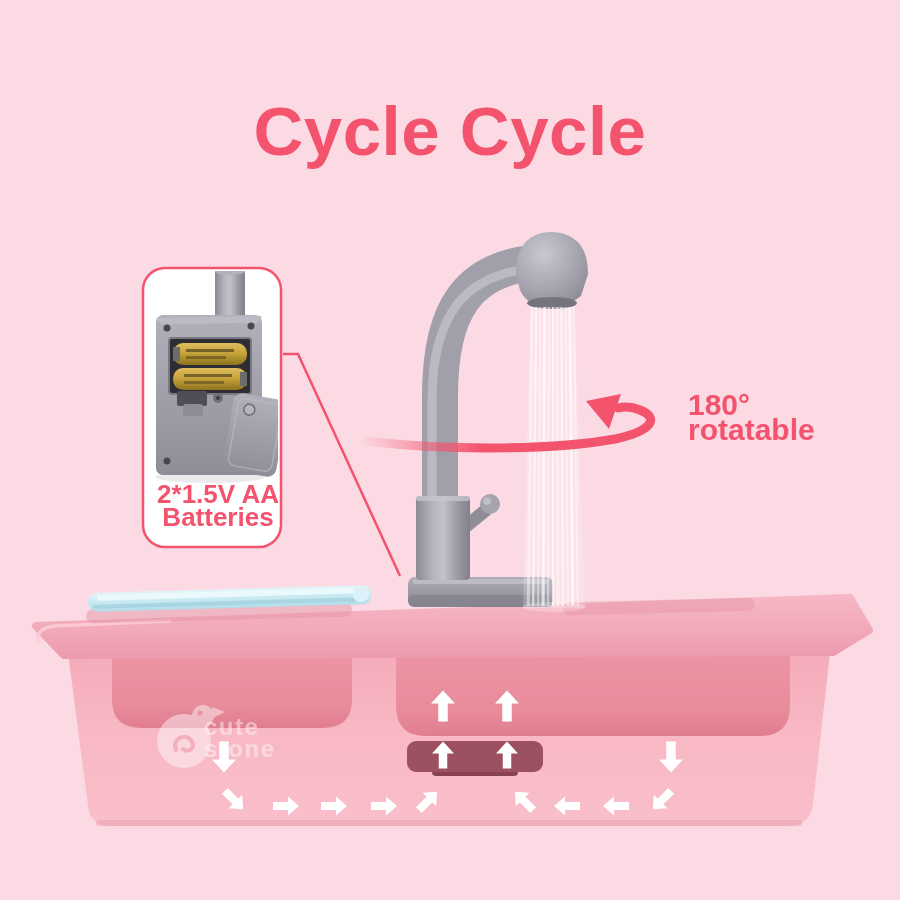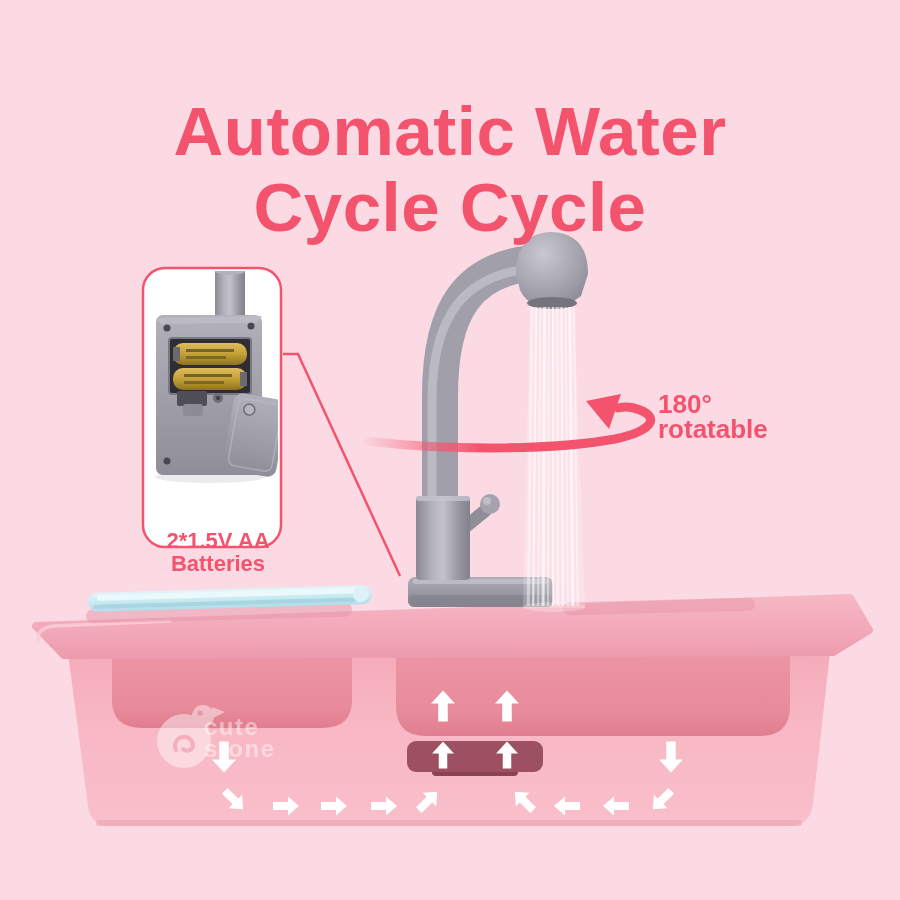--- a/index.html
+++ b/index.html
@@ -8,26 +8,26 @@
   }
   html,body{margin:0;padding:0;width:900px;height:900px;overflow:hidden;}
   body{background:var(--bg);font-family:"Liberation Sans", sans-serif;position:relative;}
   .stage{position:absolute;inset:0;width:900px;height:900px;}
   .title{
     position:absolute;top:48px;left:0;width:900px;text-align:center;
     font-size:69px;font-weight:bold;letter-spacing:.5px;line-height:76px;
     color:var(--accent);
   }
   .rotation-label{
-    position:absolute;left:658px;top:392px;
-    font-size:26px;line-height:25px;font-weight:bold;color:var(--accent);
+    position:absolute;left:688px;top:392px;
+    font-size:30px;line-height:25px;font-weight:bold;color:var(--accent);
   }
   .battery-caption{
     position:absolute;left:143px;top:483px;width:150px;text-align:center;
-    font-size:22px;line-height:23px;font-weight:bold;color:var(--accent);margin-top:46px;
+    font-size:26px;line-height:23px;font-weight:bold;color:var(--accent);
   }
   .watermark-text{
     position:absolute;left:204px;top:716px;
     font-size:24px;line-height:22px;font-weight:bold;color:#ffffff;
     opacity:.45;letter-spacing:1.5px;text-transform:lowercase;
   }
   svg{position:absolute;top:0;left:0;}
   .accent-stroke{stroke:var(--accent);}
   .accent-fill{fill:var(--accent);}
 </style>
@@ -209,21 +209,20 @@
         <g transform="rotate(10 255 435)">
           <rect x="228" y="396" width="54" height="78" rx="9" fill="url(#unitGrad)"></rect>
           <rect x="233" y="401" width="44" height="68" rx="7" fill="none" stroke="#c0bec8" stroke-width="1.5" opacity="0.6"></rect>
           <circle cx="245" cy="411" r="5.5" fill="#b7b5bf" stroke="#6f6d77" stroke-width="1.5"></circle>
         </g>
       </g>
     </g>
   </svg>
 
   <h1 class="title">
-    <span style="display:block">Automatic Water</span>
     <span style="display:block">Cycle Cycle</span>
   </h1>
 
   <div class="rotation-label">
     <span style="display:block">180°</span>
     <span style="display:block">rotatable</span>
   </div>
 
   <div class="battery-caption">
     <span style="display:block">2*1.5V AA</span>

